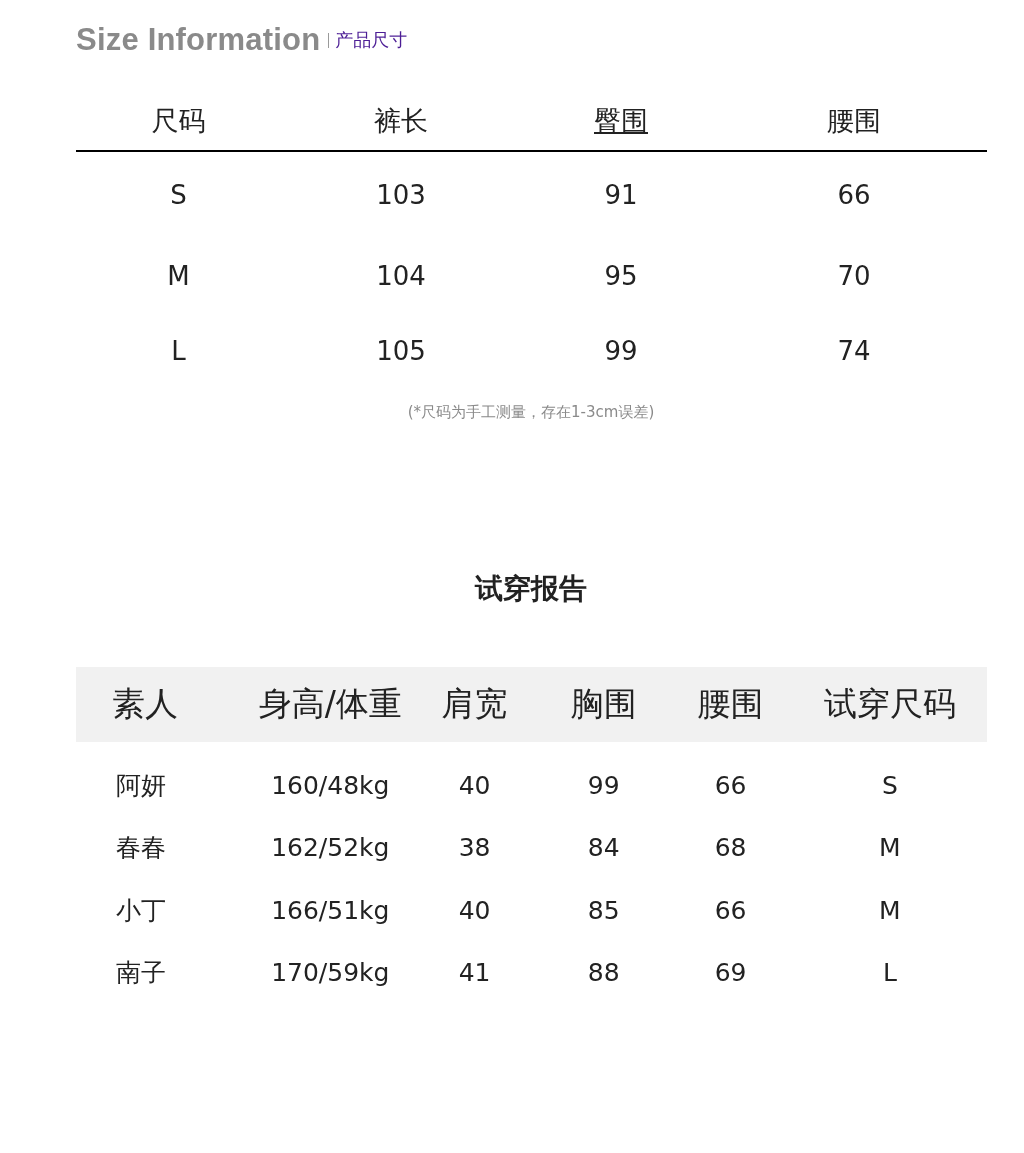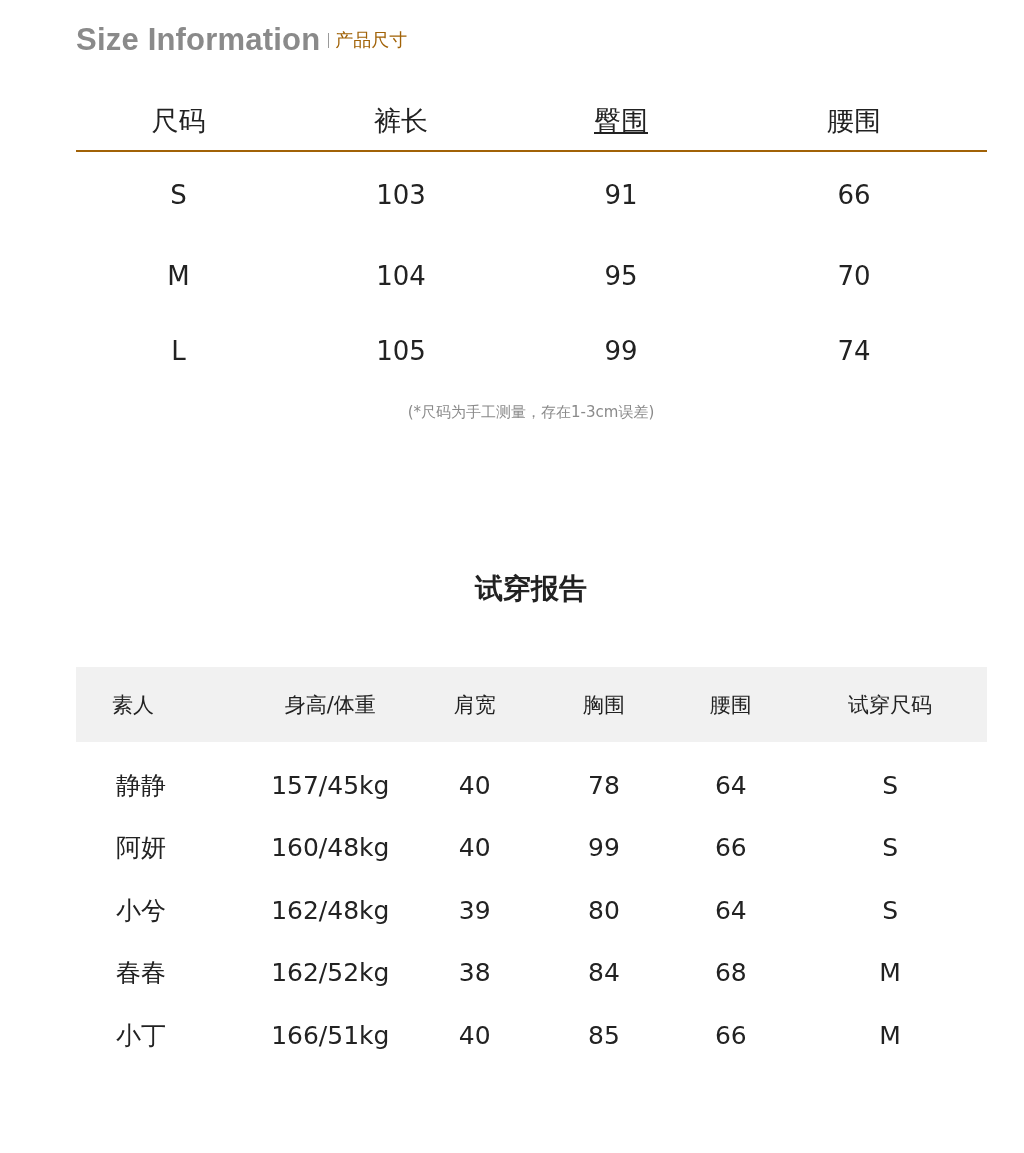--- a/index.html
+++ b/index.html
@@ -8,29 +8,29 @@
       font-family: "DejaVu Sans", "Liberation Sans", sans-serif; color: #222;
     }
     .title-row {
       position: absolute; left: 76px; top: 22px; display: flex; align-items: center;
     }
     .title-en {
       font-family: "Liberation Sans", sans-serif; font-weight: bold;
       font-size: 31px; color: #8a8a8a; letter-spacing: 0.2px;
     }
     .title-sep { width: 1px; height: 15px; background: #9a9a9a; margin: 0 6px 0 8px; }
-    .title-cn { font-size: 18px; color: #a16207; }
+    .title-cn { font-size: 18px; color: #4c1d95; }
 
     table { border-collapse: collapse; }
     .size-table {
       position: absolute; left: 76px; top: 92px; width: 911px;
     }
     .size-table th {
       font-weight: normal; font-size: 27px; color: #222; height: 58px;
-      border-bottom: 2px solid #a16207; padding: 0;
+      border-bottom: 2px solid #000000; padding: 0;
     }
     .size-table td {
       font-size: 26px; color: #222; height: 75px; text-align: center; padding: 0;
     }
     .size-table tbody tr:first-child td { height: 86px; padding-top: 0; }
     .col-a { width: 205px; }
     .col-b { width: 240px; }
     .col-c { width: 200px; text-decoration: underline; }
     .col-d { width: 266px; }
 
@@ -41,21 +41,21 @@
 
     .section-title {
       position: absolute; left: 0; width: 1062px; top: 570px; text-align: center;
       font-size: 28px; font-weight: bold; color: #222;
     }
 
     .try-table {
       position: absolute; left: 76px; top: 667px; width: 911px;
     }
     .try-table th {
-      background: #f1f1f1; font-weight: normal; font-size: 21px; color: #222;
+      background: #f1f1f1; font-weight: normal; font-size: 33px; color: #222;
       height: 75px; padding: 0;
     }
     .try-table td {
       font-size: 25px; color: #222; height: 62.5px; text-align: center; padding: 0;
     }
     .try-table tbody tr:first-child td { padding-top: 12px; }
     .try-table td.name { text-align: left; padding-left: 40px; }
     .try-table th.name { text-align: left; padding-left: 36px; }
     .t1 { width: 145px; } .t2 { width: 162px; margin-top: 25px; } .t3 { width: 135px; font-family: Liberation Serif, serif; }
     .t4 { width: 135px; } .t5 { width: 130px; } .t6 { width: 204px; }
@@ -110,53 +110,45 @@
       <th class="t1 name">素人</th>
       <th class="t2">身高/体重</th>
       <th class="t3">肩宽</th>
       <th class="t4">胸围</th>
       <th class="t5">腰围</th>
       <th class="t6">试穿尺码</th>
     </tr>
   </thead>
   <tbody>
     <tr>
-      <td class="name">静静</td>
-      <td>157/45kg</td>
-      <td>40</td>
-      <td>78</td>
-      <td>64</td>
-      <td>S</td>
-    </tr>
-    <tr>
       <td class="name">阿妍</td>
       <td>160/48kg</td>
       <td>40</td>
       <td>99</td>
       <td>66</td>
-      <td>S</td>
-    </tr>
-    <tr>
-      <td class="name">小兮</td>
-      <td>162/48kg</td>
-      <td>39</td>
-      <td>80</td>
-      <td>64</td>
       <td>S</td>
     </tr>
     <tr>
       <td class="name">春春</td>
       <td>162/52kg</td>
       <td>38</td>
       <td>84</td>
       <td>68</td>
       <td>M</td>
     </tr>
     <tr>
       <td class="name">小丁</td>
       <td>166/51kg</td>
       <td>40</td>
       <td>85</td>
       <td>66</td>
       <td>M</td>
     </tr>
+    <tr>
+      <td class="name">南子</td>
+      <td>170/59kg</td>
+      <td>41</td>
+      <td>88</td>
+      <td>69</td>
+      <td>L</td>
+    </tr>
   </tbody>
 </table>
 
 </body></html>

